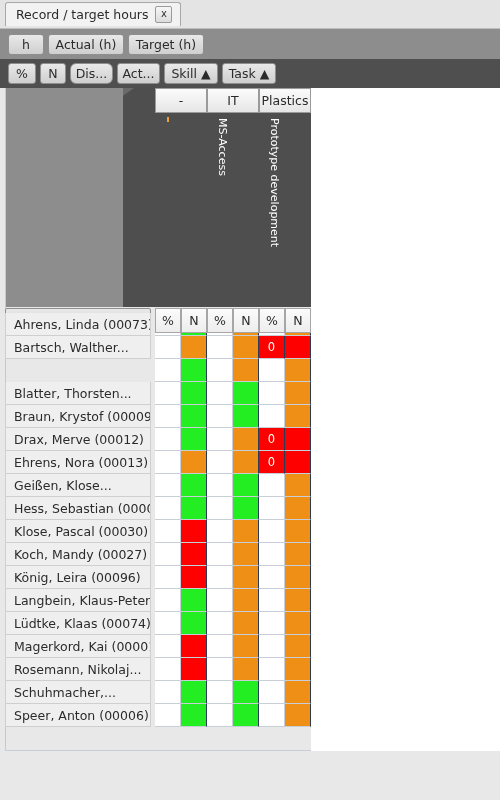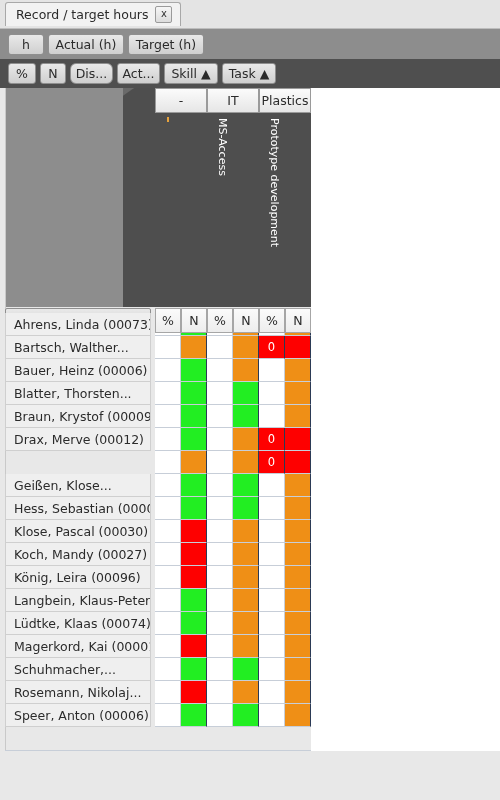--- a/index.html
+++ b/index.html
@@ -213,21 +213,20 @@
     <div class="row">
       <div class="namecell">Bartsch, Walther...</div>
       <div class="datacell c-white" style="left: 150px; width: 26px;"></div>
       <div class="datacell c-orange" style="left: 176px; width: 26px;"></div>
       <div class="datacell c-white" style="left: 202px; width: 26px;"></div>
       <div class="datacell c-orange" style="left: 228px; width: 26px;"></div>
       <div class="datacell c-red" style="left: 254px; width: 26px;">0</div>
       <div class="datacell c-red" style="left: 280px; width: 26px;"></div>
     </div>
     <div class="row">
-      <div class="namecell">Bauer, Heinz (00006)</div>
       <div class="datacell c-white" style="left: 150px; width: 26px;"></div>
       <div class="datacell c-green" style="left: 176px; width: 26px;"></div>
       <div class="datacell c-white" style="left: 202px; width: 26px;"></div>
       <div class="datacell c-orange" style="left: 228px; width: 26px;"></div>
       <div class="datacell c-white" style="left: 254px; width: 26px;"></div>
       <div class="datacell c-orange" style="left: 280px; width: 26px;"></div>
     </div>
     <div class="row">
       <div class="namecell">Blatter, Thorsten...</div>
       <div class="datacell c-white" style="left: 150px; width: 26px;"></div>
@@ -249,20 +248,21 @@
     <div class="row">
       <div class="namecell">Drax, Merve (00012)</div>
       <div class="datacell c-white" style="left: 150px; width: 26px;"></div>
       <div class="datacell c-green" style="left: 176px; width: 26px;"></div>
       <div class="datacell c-white" style="left: 202px; width: 26px;"></div>
       <div class="datacell c-orange" style="left: 228px; width: 26px;"></div>
       <div class="datacell c-red" style="left: 254px; width: 26px;">0</div>
       <div class="datacell c-red" style="left: 280px; width: 26px;"></div>
     </div>
     <div class="row">
+      <div class="namecell">Ehrens, Nora (00013)</div>
       <div class="datacell c-white" style="left: 150px; width: 26px;"></div>
       <div class="datacell c-orange" style="left: 176px; width: 26px;"></div>
       <div class="datacell c-white" style="left: 202px; width: 26px;"></div>
       <div class="datacell c-orange" style="left: 228px; width: 26px;"></div>
       <div class="datacell c-red" style="left: 254px; width: 26px;">0</div>
       <div class="datacell c-red" style="left: 280px; width: 26px;"></div>
     </div>
     <div class="row">
       <div class="namecell">Geißen, Klose...</div>
       <div class="datacell c-white" style="left: 150px; width: 26px;"></div>
@@ -329,34 +329,34 @@
     <div class="row">
       <div class="namecell">Magerkord, Kai (00001)</div>
       <div class="datacell c-white" style="left: 150px; width: 26px;"></div>
       <div class="datacell c-red" style="left: 176px; width: 26px;"></div>
       <div class="datacell c-white" style="left: 202px; width: 26px;"></div>
       <div class="datacell c-orange" style="left: 228px; width: 26px;"></div>
       <div class="datacell c-white" style="left: 254px; width: 26px;"></div>
       <div class="datacell c-orange" style="left: 280px; width: 26px;"></div>
     </div>
     <div class="row">
+      <div class="namecell">Rosemann, Nikolaj...</div>
+      <div class="datacell c-white" style="left: 150px; width: 26px;"></div>
+      <div class="datacell c-red" style="left: 176px; width: 26px;"></div>
+      <div class="datacell c-white" style="left: 202px; width: 26px;"></div>
+      <div class="datacell c-orange" style="left: 228px; width: 26px;"></div>
+      <div class="datacell c-white" style="left: 254px; width: 26px;"></div>
+      <div class="datacell c-orange" style="left: 280px; width: 26px;"></div>
+    </div>
+    <div class="row">
       <div class="namecell">Schuhmacher,...</div>
       <div class="datacell c-white" style="left: 150px; width: 26px;"></div>
       <div class="datacell c-green" style="left: 176px; width: 26px;"></div>
       <div class="datacell c-white" style="left: 202px; width: 26px;"></div>
       <div class="datacell c-green" style="left: 228px; width: 26px;"></div>
-      <div class="datacell c-white" style="left: 254px; width: 26px;"></div>
-      <div class="datacell c-orange" style="left: 280px; width: 26px;"></div>
-    </div>
-    <div class="row">
-      <div class="namecell">Rosemann, Nikolaj...</div>
-      <div class="datacell c-white" style="left: 150px; width: 26px;"></div>
-      <div class="datacell c-red" style="left: 176px; width: 26px;"></div>
-      <div class="datacell c-white" style="left: 202px; width: 26px;"></div>
-      <div class="datacell c-orange" style="left: 228px; width: 26px;"></div>
       <div class="datacell c-white" style="left: 254px; width: 26px;"></div>
       <div class="datacell c-orange" style="left: 280px; width: 26px;"></div>
     </div>
     <div class="row">
       <div class="namecell">Speer, Anton (00006)</div>
       <div class="datacell c-white" style="left: 150px; width: 26px;"></div>
       <div class="datacell c-green" style="left: 176px; width: 26px;"></div>
       <div class="datacell c-white" style="left: 202px; width: 26px;"></div>
       <div class="datacell c-green" style="left: 228px; width: 26px;"></div>
       <div class="datacell c-white" style="left: 254px; width: 26px;"></div>

